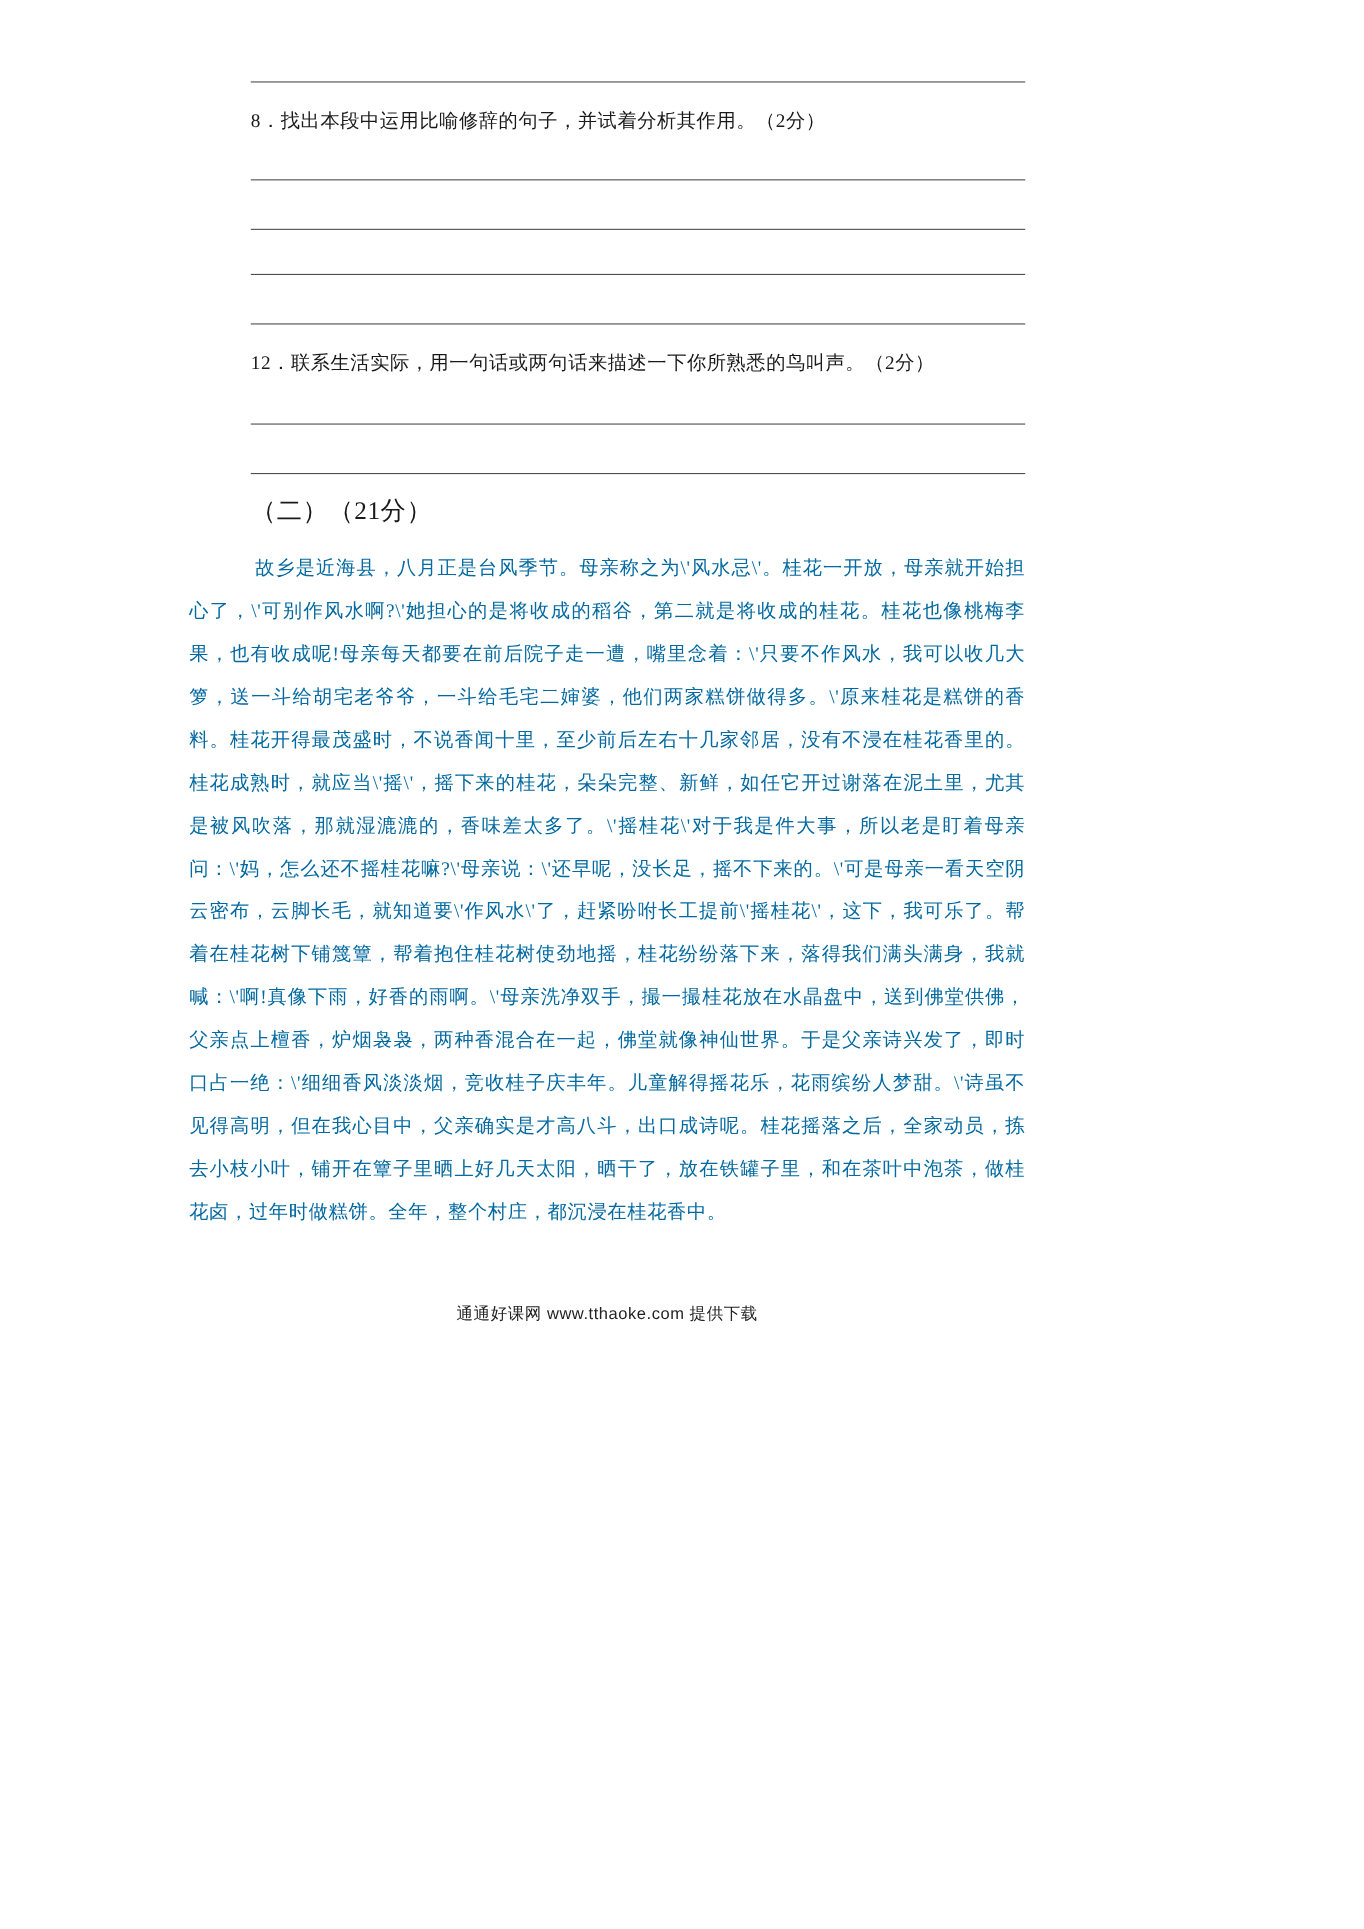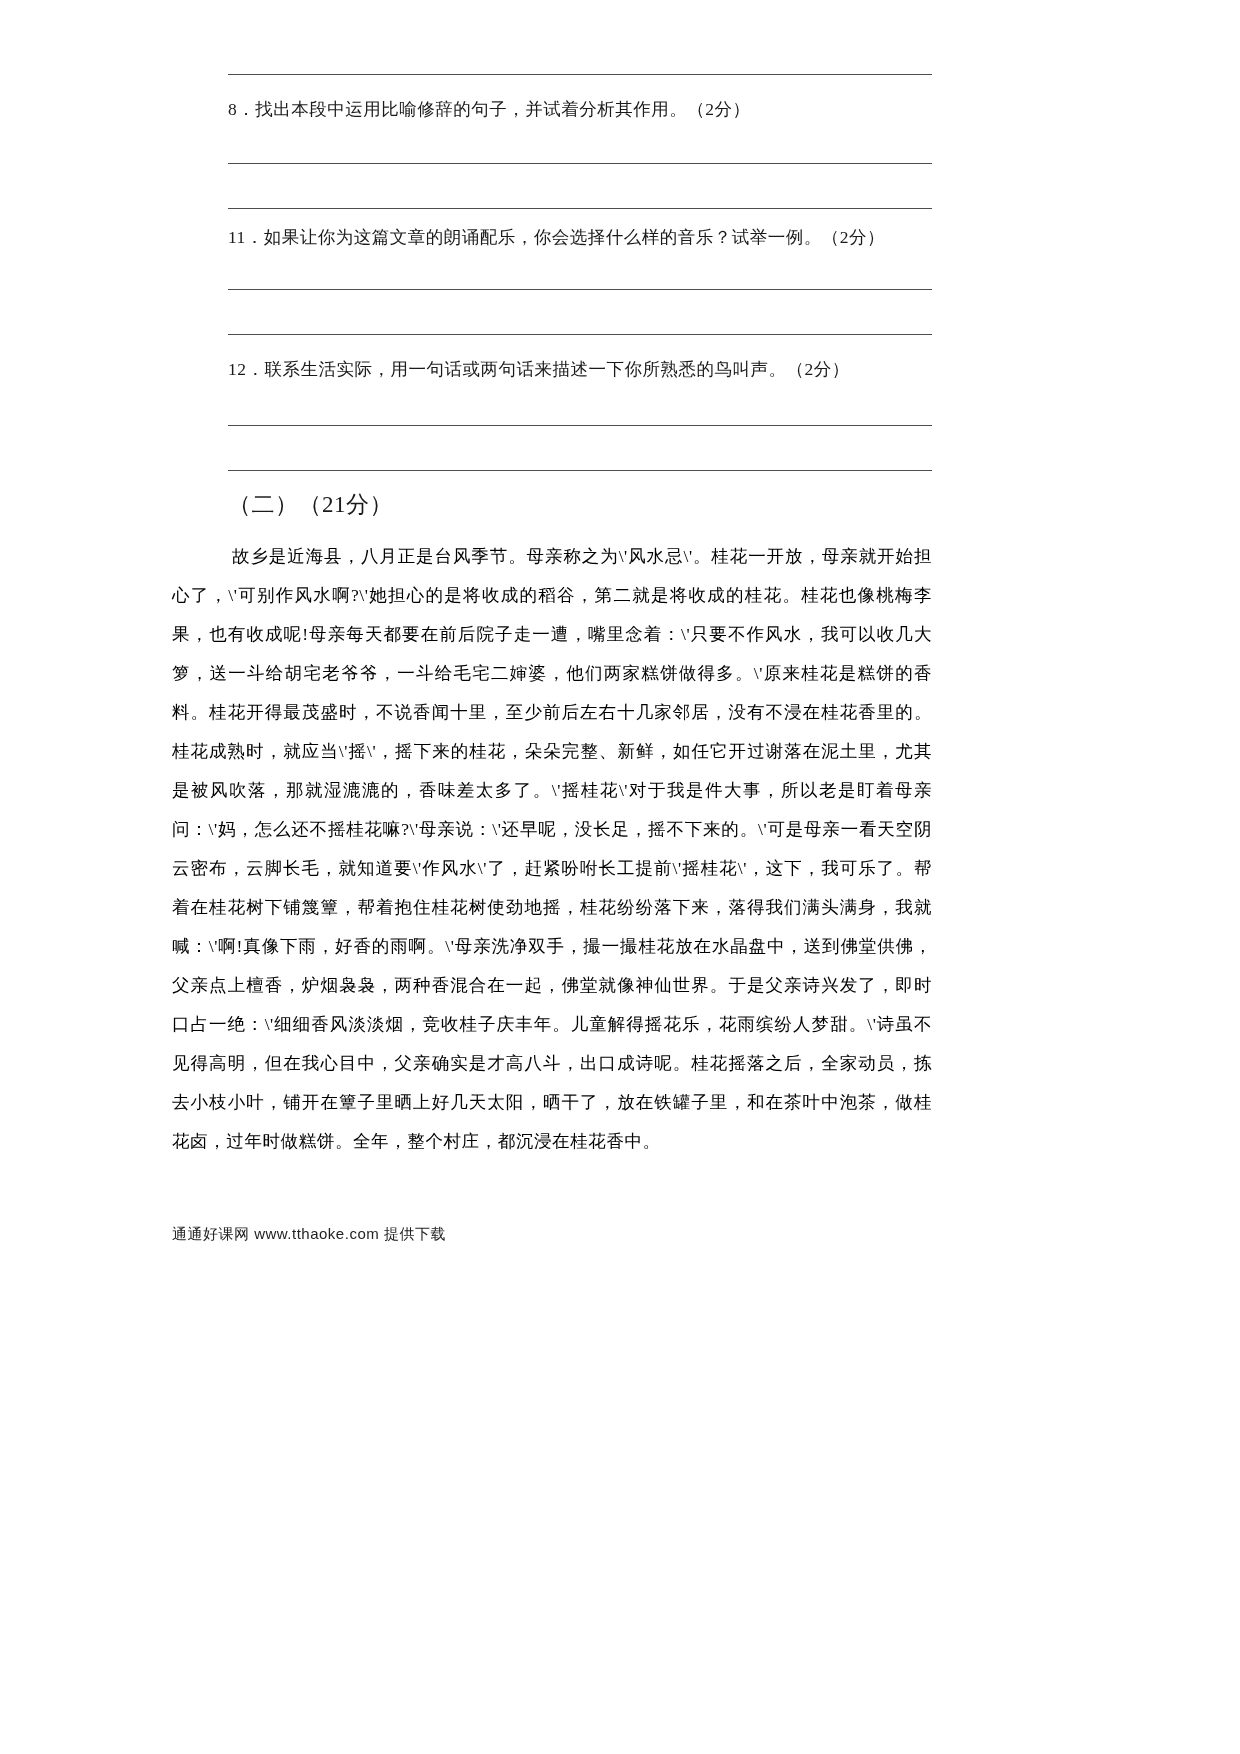--- a/index.html
+++ b/index.html
@@ -52,24 +52,25 @@
     margin-top: 22px;
     letter-spacing: 0.5px;
   }
   .passage {
     margin-top: 20px;
     font-size: 17.5px;
     line-height: 39px;
     text-align: justify;
     text-indent: 60px;
     letter-spacing: 0.6px;
-    color: #000000;
+    color: #0369a1;
   }
   .footer {
     margin-top: 64px;
+    text-align: center;
     font-size: 15px;
     letter-spacing: 0.5px;
     color: #222222;
     font-family: "Liberation Sans", "DejaVu Sans", sans-serif;
   }
 </style>
 </head>
 <body>
 
 <div class="page">
@@ -79,21 +80,20 @@
 
       <div class="answer-line first"></div>
 
       <p class="question after-line">8．找出本段中运用比喻修辞的句子，并试着分析其作用。（2分）</p>
 
       <div class="answer-line mt42"></div>
       <div class="answer-line"></div>
 
 
 
-      <p class="question">11．如果让你为这篇文章的朗诵配乐，你会选择什么样的音乐？试举一例。（2分）</p>
 
       <div class="answer-line mt40"></div>
       <div class="answer-line"></div>
 
       <p class="question after-line">12．联系生活实际，用一句话或两句话来描述一下你所熟悉的鸟叫声。（2分）</p>
 
       <div class="answer-line"></div>
       <div class="answer-line"></div>
 
       <p class="section-heading">（二）（21分）</p>

